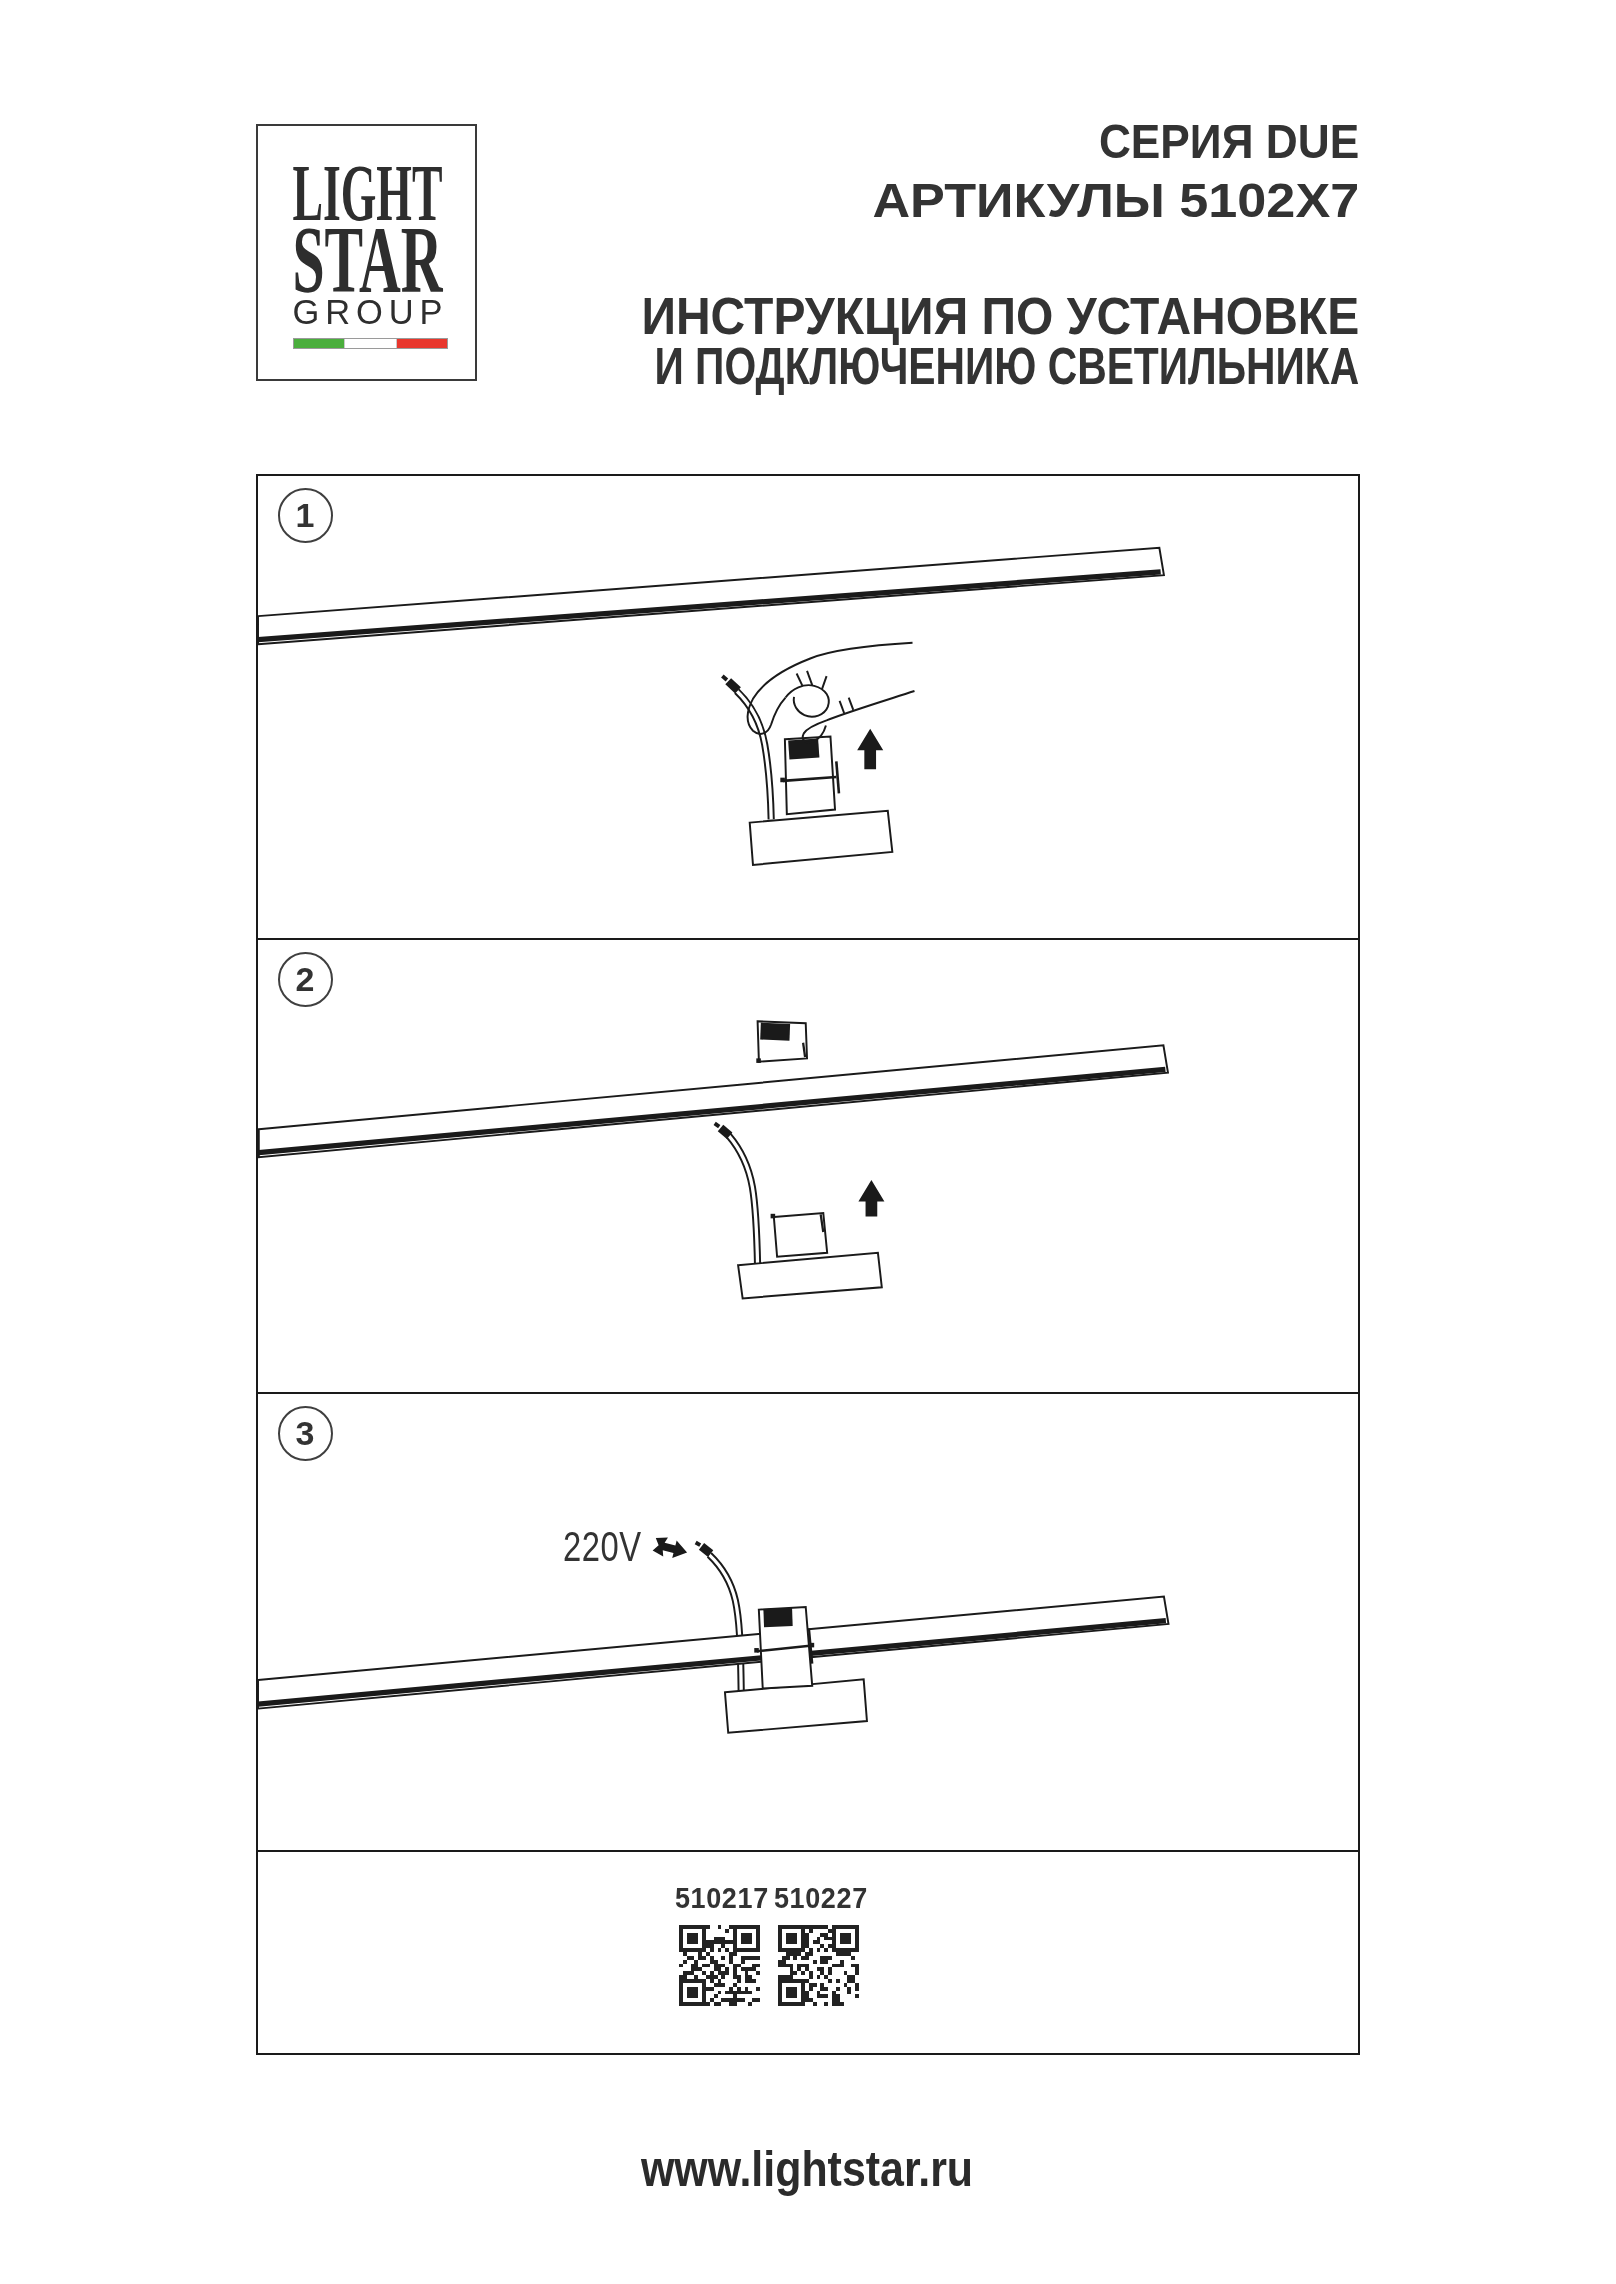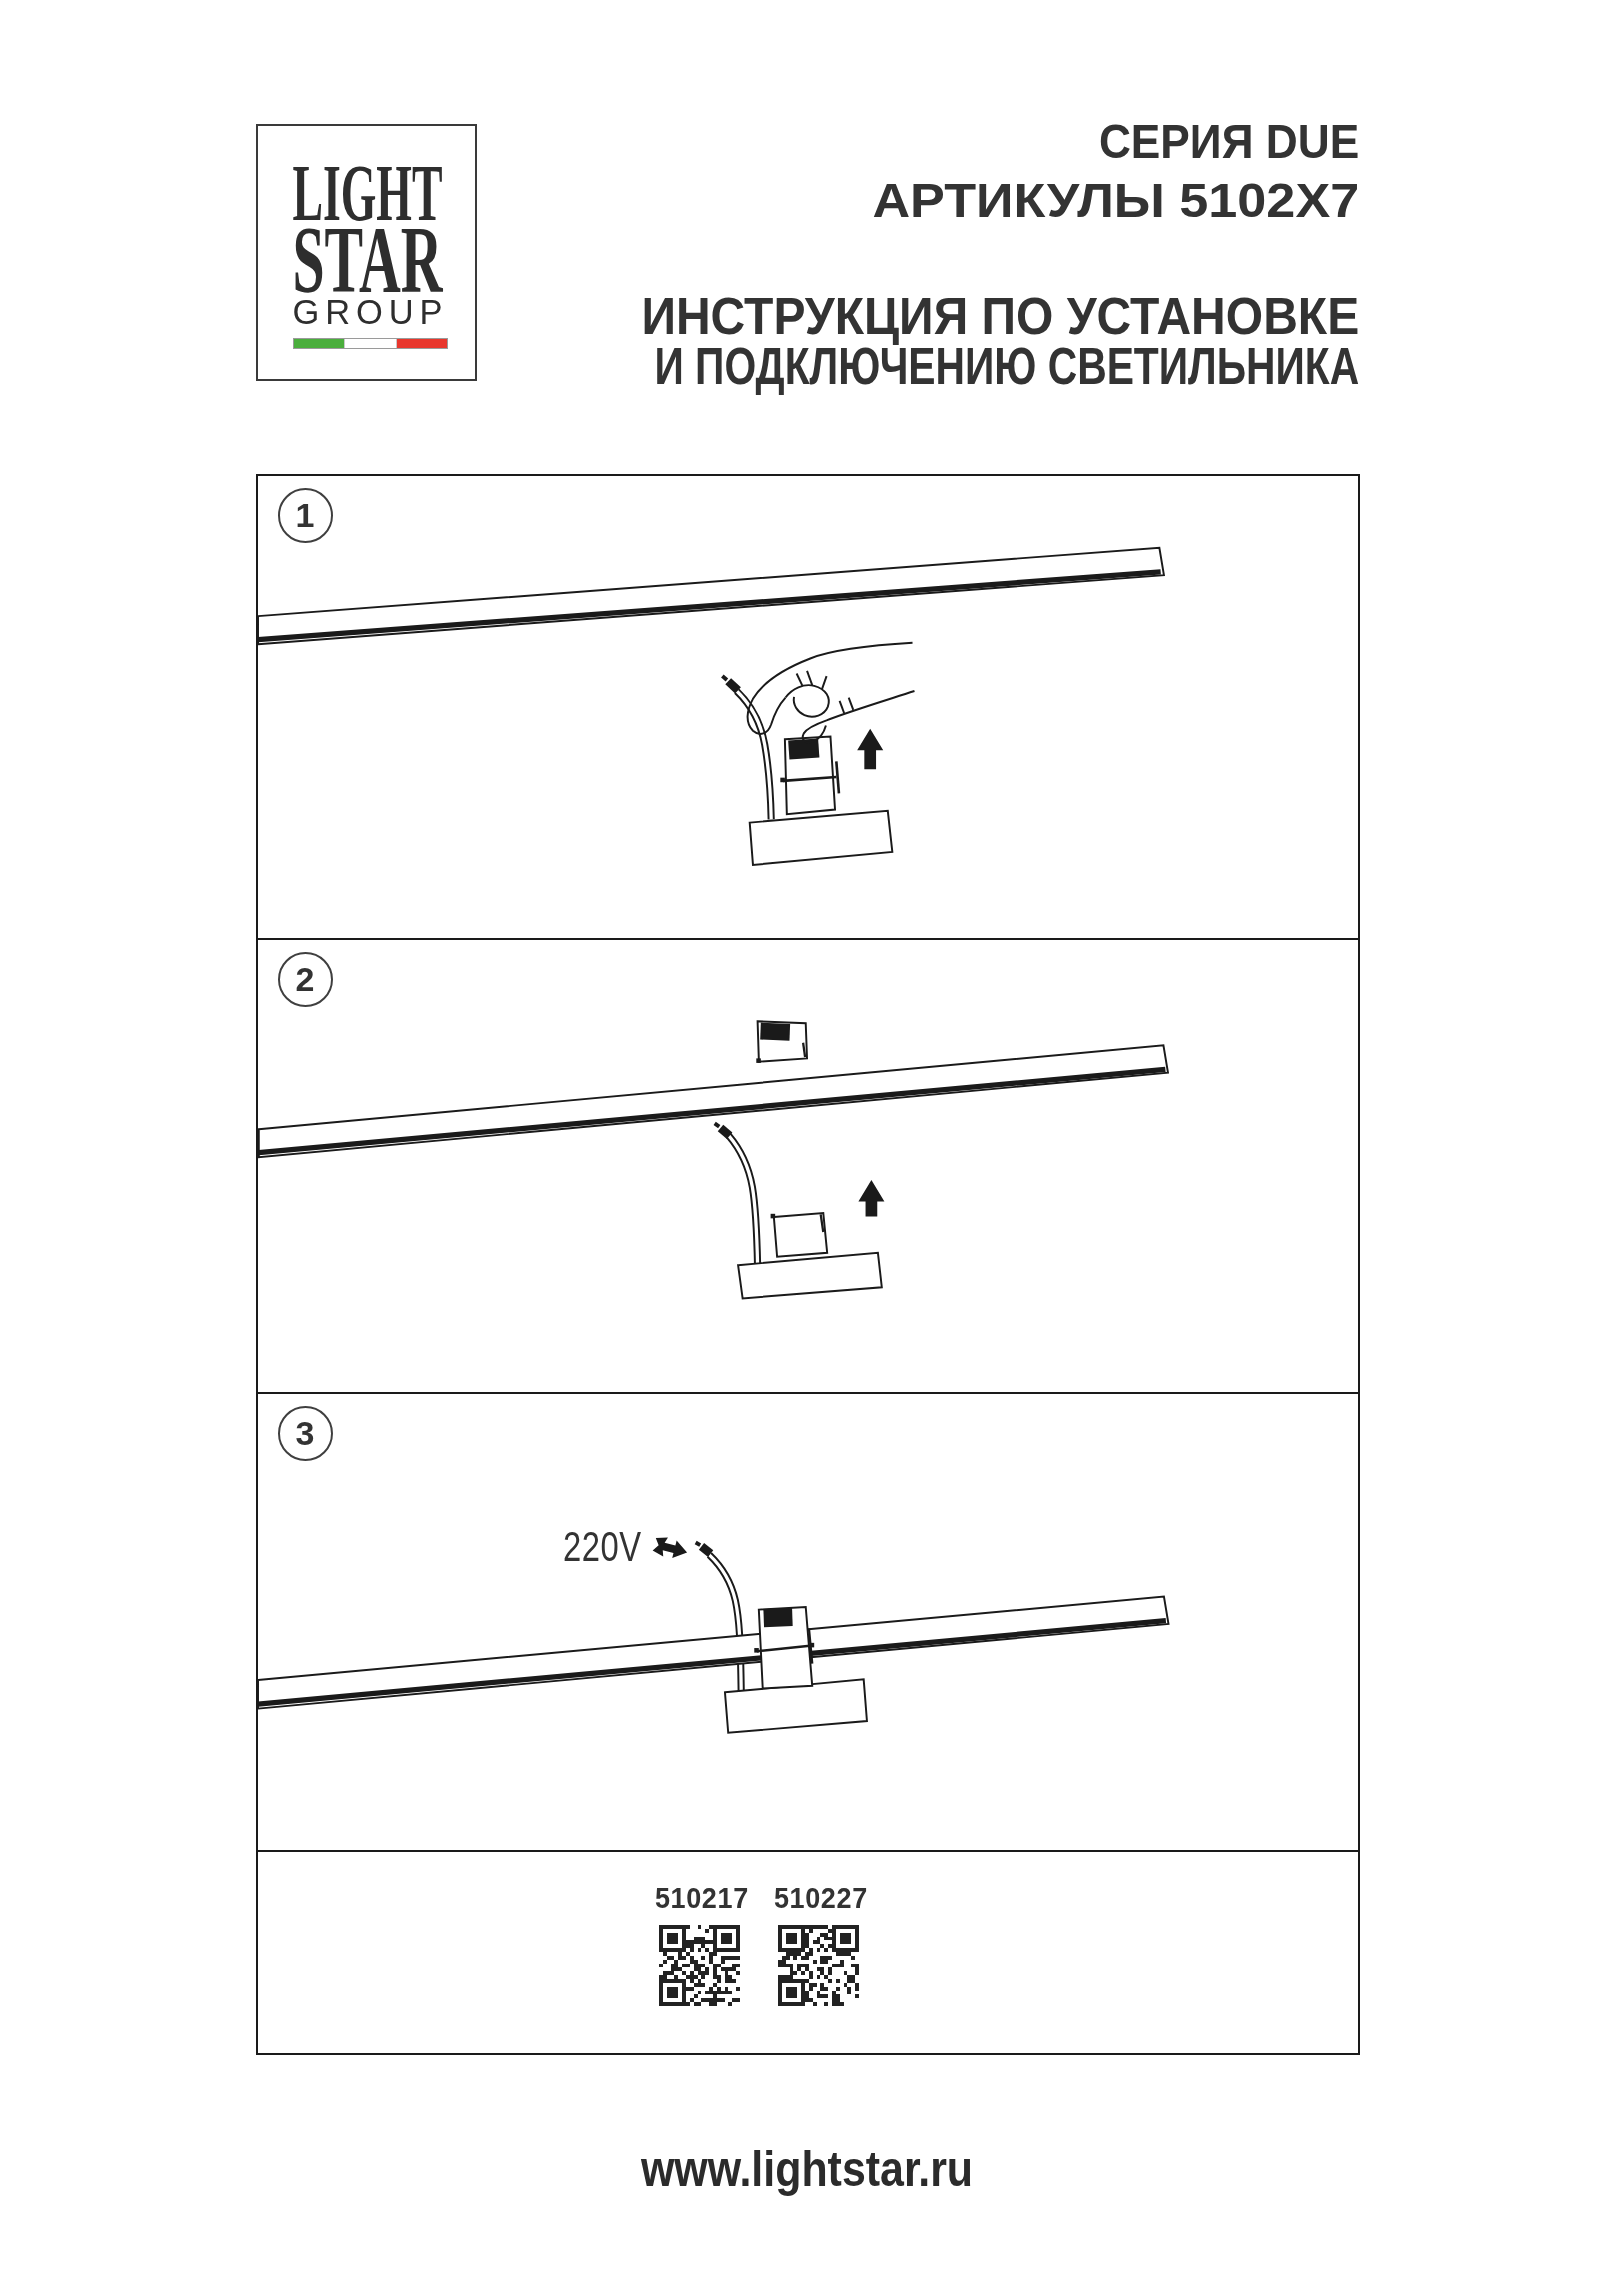--- a/index.html
+++ b/index.html
@@ -41,21 +41,21 @@
     display:flex; align-items:center; justify-content:center;
     font-size:34px; font-weight:600; color:#333; background:#fff;
   }
   .voltage-label{
     position:absolute; left:305px; top:129px; font-size:42px; font-weight:400;
     color:#333; letter-spacing:0.7px; transform:scaleX(0.78); transform-origin:left top;
     white-space:nowrap;
   }
   
   .qr-item{position:absolute; top:0; width:98px; text-align:center;}
-  .qr-item-1{left:392px;}
+  .qr-item-1{left:412px;}
   .qr-item-2{left:501px;margin-left:10px;}
   .qr-label{
     margin-top:29px; font-size:30px; font-weight:700; color:#333;
     transform:scaleX(0.9); transform-origin:center top; letter-spacing:0.7px;
   }
   .qr-code{margin:10.4px auto 0 auto; width:81px; height:81px;}
   
   .footer-svg{position:absolute; left:553px; top:2129px; width:508px; height:85px;}
   .footer-svg text{fill:#2b2b2b; font-family:"Liberation Sans", sans-serif; font-weight:bold;}
   

